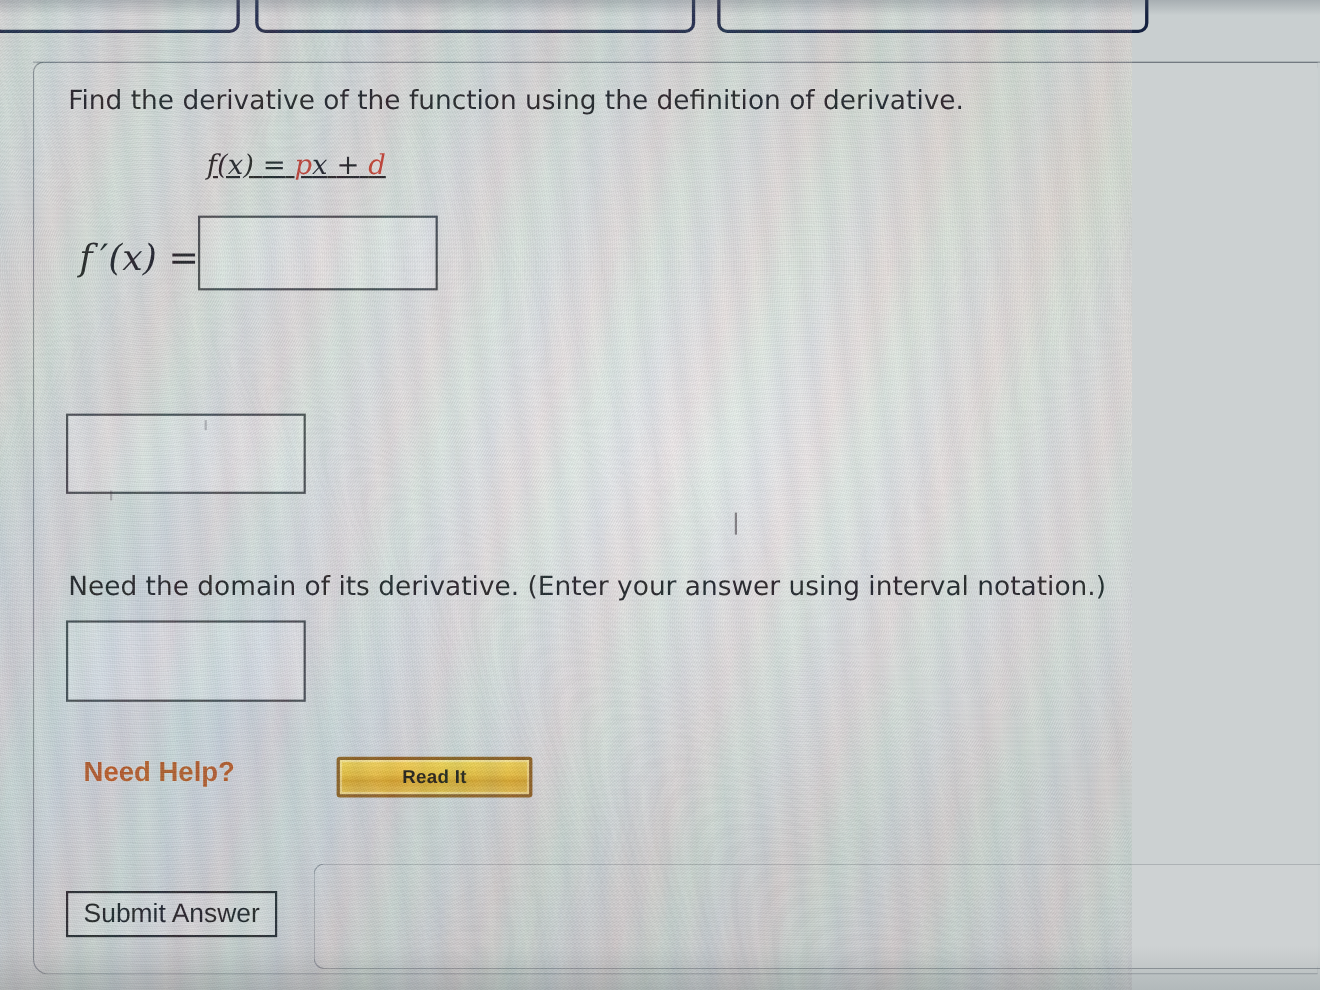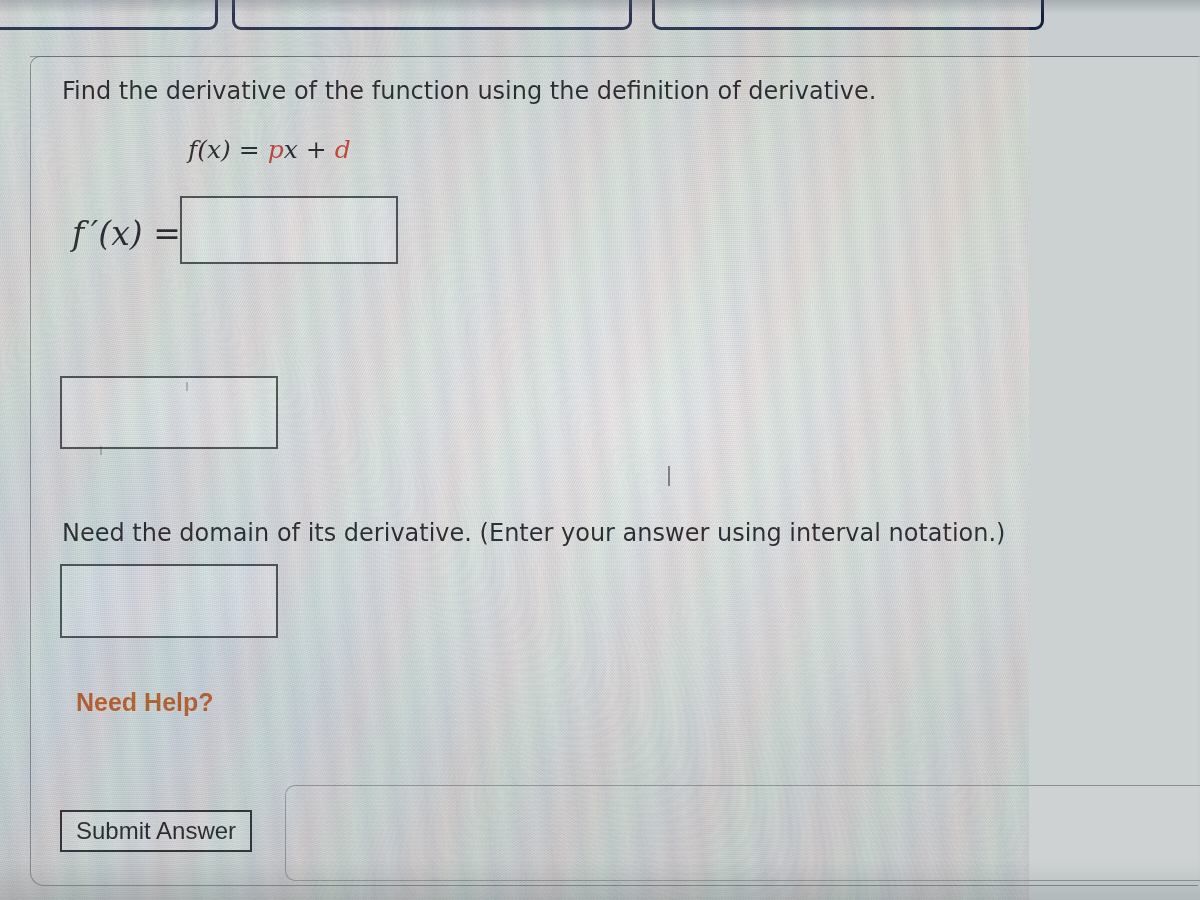--- a/index.html
+++ b/index.html
@@ -146,20 +146,21 @@
   .formula {
     position: absolute;
     left: 188px;
     top: 135px;
     font-family: "DejaVu Serif", serif;
     font-style: italic;
     font-size: 25px;
     color: #14161a;
     white-space: nowrap;
     text-shadow: 0 0 1.2px rgba(255,255,255,.5);
+    text-decoration: underline;
   }
   .formula .var { color: #c0392b; font-style: italic; }
   .formula .op  { color: #14161a; font-style: normal; }
 
   .fprime-label {
     position: absolute;
     left: 72px;
     top: 214px;
     font-family: "DejaVu Serif", serif;
     font-style: italic;
@@ -307,20 +308,23 @@
 
   <div class="fprime-label">f ′(x)  =</div>
   <input class="answer-box" id="ans-fprime" type="text" placeholder="" style="">
 
   <input class="answer-box" id="ans-domain" type="text" placeholder="" style="">
 
   <div class="q-text" id="prompt-deriv">Need the domain of its derivative. (Enter your answer using interval notation.)</div>
   <input class="answer-box" id="ans-deriv" type="text" placeholder="" style="">
 
   <div id="need-help-label">Need Help?</div>
+  <div id="read-it-button">
+    <span>Read It</span>
+  </div>
 
   <div id="submit-panel"></div>
   <div id="submit-answer-button">
     <span>Submit Answer</span>
   </div>
 
   <div class="caret" id="caret-mid"></div>
   <div class="caret" id="caret-box-a"></div>
   <div class="caret" id="caret-box-b"></div>
 

